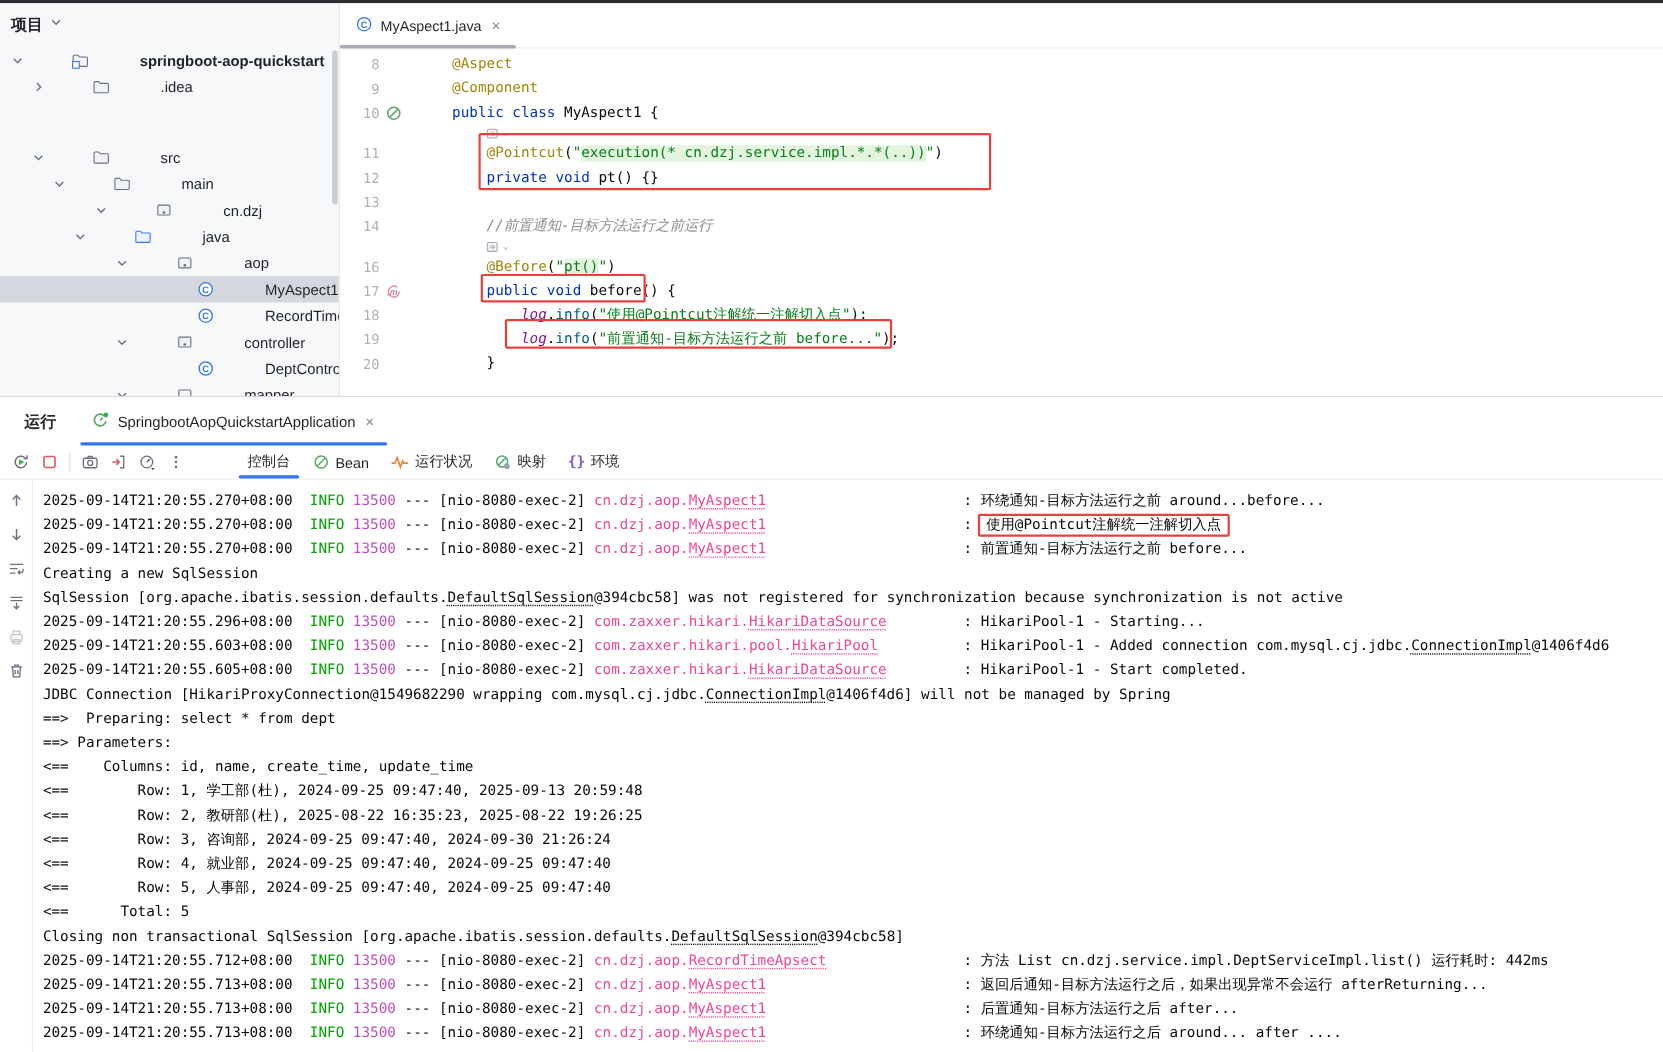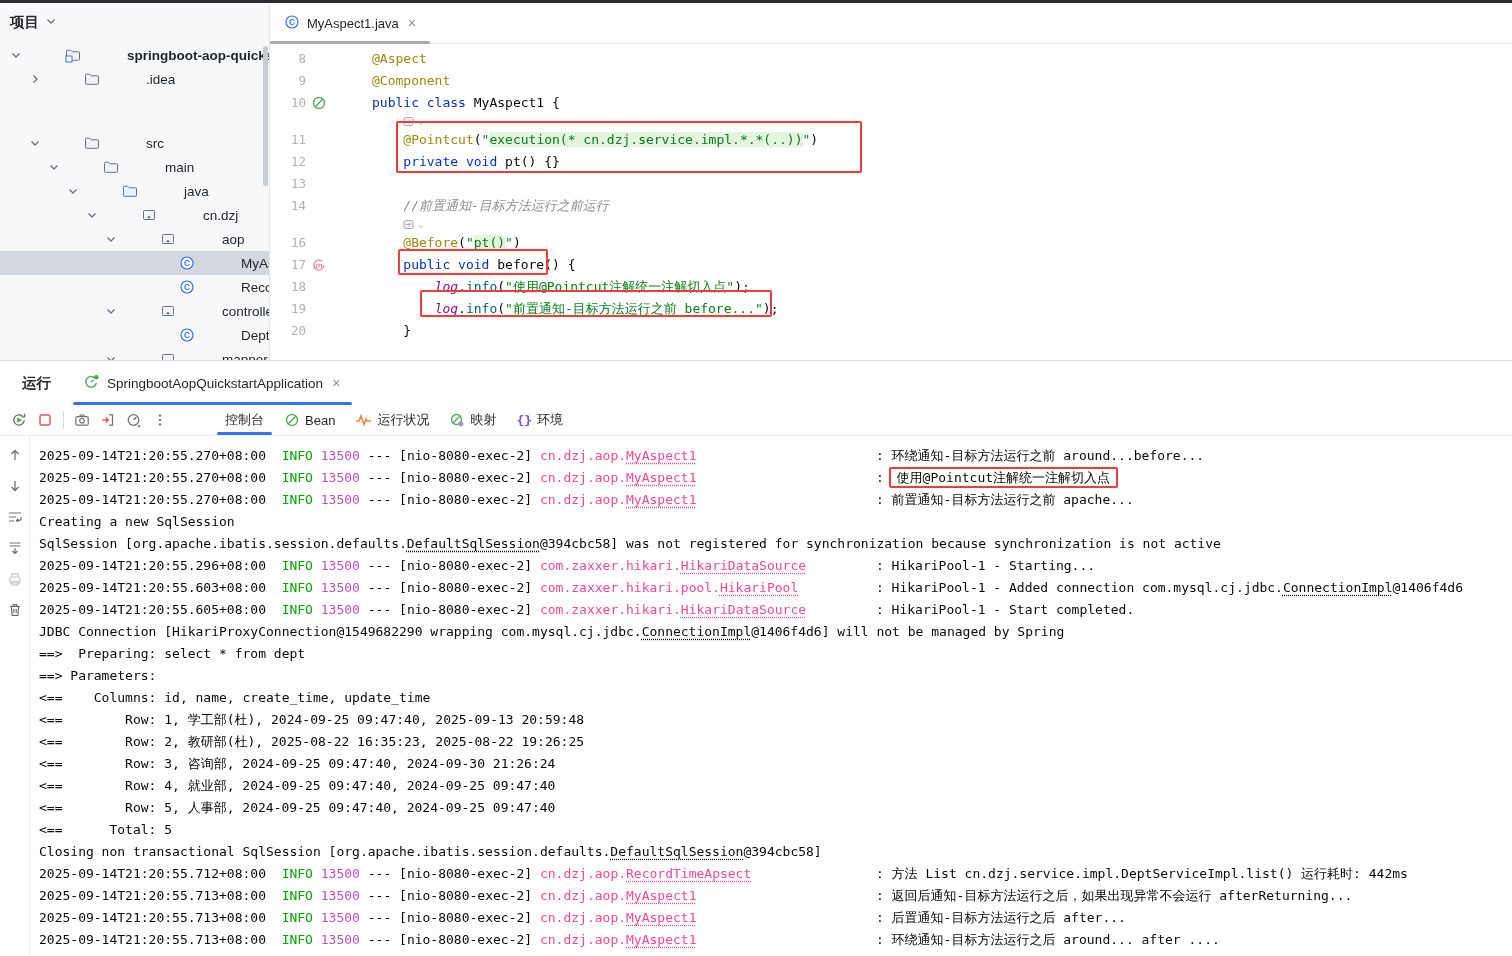--- a/index.html
+++ b/index.html
@@ -8,21 +8,21 @@
     position:relative; width:1512px; height:956px; overflow:hidden;
     background:#fff; font-family:"Liberation Sans","DejaVu Sans",sans-serif;
     color:#1f2328; font-size:13px;
   }
   .top-strip{ position:absolute; left:0; top:0; width:100%; height:3px; background:#2b2d30; }
 
   
   .upper{ position:absolute; left:0; top:3px; width:100%; height:357px; display:flex; }
 
   
-  .project-panel{ position:relative; width:270px; height:100%; background:#f7f8fa; border-right:1px solid #e3e5e8; overflow:hidden; }
+  .project-panel{ position:relative; width:309px; height:100%; background:#f7f8fa; border-right:1px solid #e3e5e8; overflow:hidden; }
   .panel-header{ height:38px; display:flex; align-items:center; padding-left:10px; gap:6px; font-size:14.5px; font-weight:700; color:#27282e; }
   .panel-header .chev{ color:#6c707e; }
   .tree{ padding-top:2px; }
   .tree-row{ height:24px; display:flex; align-items:center; white-space:nowrap; cursor:default;gap:40px; }
   .tree-row.selected{ background:#d4d8de; }
   .tree-row .chevbox{ width:15px; display:inline-flex; justify-content:center; flex:none; }
   .tree-row .ticon{ width:20px; display:inline-flex; justify-content:center; align-items:center; flex:none; }
   .tree-row .tlabel{ padding-left:4px; font-size:13.5px; color:#1f2328; }
   .tree-row .tlabel.bold{ font-weight:700; }
   .proj-scrollbar{ position:absolute; right:1px; top:43px; width:5px; height:140px; border-radius:3px; background:#c9ccd2; }
@@ -135,46 +135,46 @@
                 <path d="M2.5 4.5 L6 8 L9.5 4.5" fill="none" stroke="#6c707e" stroke-width="1.3"></path>
               </svg>
             </span>
             <span class="ticon" style="display: inline-flex; align-items: center;">
               <svg width="16" height="16" viewBox="0 0 16 16" xmlns="http://www.w3.org/2000/svg">
                 <path d="M1.5 4.2 q0-1 1-1 h3.2 l1.5 1.6 h6.3 q1 0 1 1 v6.5 q0 1-1 1 h-11 q-1 0-1-1 z" fill="#f2f3f5" stroke="#6c707e"></path>
               </svg>
             </span>
             <span class="tlabel">main</span>
           </div>
-          <div class="tree-row" style="padding-left: 65px;">
-            <span class="chevbox">
-              <svg width="12" height="12" viewBox="0 0 12 12" xmlns="http://www.w3.org/2000/svg">
-                <path d="M2.5 4.5 L6 8 L9.5 4.5" fill="none" stroke="#6c707e" stroke-width="1.3"></path>
-              </svg>
-            </span>
-            <span class="ticon" style="display: inline-flex; align-items: center;">
-              <svg width="16" height="16" viewBox="0 0 16 16" xmlns="http://www.w3.org/2000/svg">
-                <path d="M1.5 4.2 q0-1 1-1 h3.2 l1.5 1.6 h6.3 q1 0 1 1 v6.5 q0 1-1 1 h-11 q-1 0-1-1 z" fill="#edf3ff" stroke="#3574f0"></path>
-              </svg>
-            </span>
-            <span class="tlabel">java</span>
-          </div>
           <div class="tree-row" style="padding-left: 84px;">
             <span class="chevbox">
               <svg width="12" height="12" viewBox="0 0 12 12" xmlns="http://www.w3.org/2000/svg">
                 <path d="M2.5 4.5 L6 8 L9.5 4.5" fill="none" stroke="#6c707e" stroke-width="1.3"></path>
               </svg>
             </span>
             <span class="ticon" style="display: inline-flex; align-items: center;">
               <svg width="16" height="16" viewBox="0 0 16 16" xmlns="http://www.w3.org/2000/svg">
                 <rect x="2.5" y="3.5" width="11" height="9" rx="1" fill="#f2f3f5" stroke="#6c707e"></rect>
                 <circle cx="8" cy="10.2" r="1.2" fill="#6c707e"></circle>
               </svg>
             </span>
             <span class="tlabel">cn.dzj</span>
+          </div>
+          <div class="tree-row" style="padding-left: 65px;">
+            <span class="chevbox">
+              <svg width="12" height="12" viewBox="0 0 12 12" xmlns="http://www.w3.org/2000/svg">
+                <path d="M2.5 4.5 L6 8 L9.5 4.5" fill="none" stroke="#6c707e" stroke-width="1.3"></path>
+              </svg>
+            </span>
+            <span class="ticon" style="display: inline-flex; align-items: center;">
+              <svg width="16" height="16" viewBox="0 0 16 16" xmlns="http://www.w3.org/2000/svg">
+                <path d="M1.5 4.2 q0-1 1-1 h3.2 l1.5 1.6 h6.3 q1 0 1 1 v6.5 q0 1-1 1 h-11 q-1 0-1-1 z" fill="#edf3ff" stroke="#3574f0"></path>
+              </svg>
+            </span>
+            <span class="tlabel">java</span>
           </div>
           <div class="tree-row" style="padding-left: 103px;">
             <span class="chevbox">
               <svg width="12" height="12" viewBox="0 0 12 12" xmlns="http://www.w3.org/2000/svg">
                 <path d="M2.5 4.5 L6 8 L9.5 4.5" fill="none" stroke="#6c707e" stroke-width="1.3"></path>
               </svg>
             </span>
             <span class="ticon" style="display: inline-flex; align-items: center;">
               <svg width="16" height="16" viewBox="0 0 16 16" xmlns="http://www.w3.org/2000/svg">
                 <rect x="2.5" y="3.5" width="11" height="9" rx="1" fill="#f2f3f5" stroke="#6c707e"></rect>
@@ -468,21 +468,21 @@
               <svg width="16" height="16" viewBox="0 0 16 16" xmlns="http://www.w3.org/2000/svg">
                 <path d="M3 4.3 h10 M6.3 4.3 v-1.6 h3.4 v1.6 M4.4 4.3 l.7 9 h5.8 l.7-9" fill="none" stroke="#6c707e" stroke-width="1.2"></path>
                 <path d="M6.8 7 v4 M9.2 7 v4" stroke="#6c707e" stroke-width="1.2"></path>
               </svg>
             </span>
           </span>
         </div>
       <div class="console" id="console">
           <div class="con-line"><span class="ts">2025-09-14T21:20:55.270+08:00</span><span>  </span><span class="lvl">INFO</span><span> </span><span class="pid">13500</span><span> --- </span><span>[nio-8080-exec-2] </span><span class="logger"><span>cn.dzj.aop.</span><span class="link">MyAspect1</span></span><span>: </span><span><span>环绕通知-目标方法运行之前 around...before...</span></span></div>
           <div class="con-line"><span class="ts">2025-09-14T21:20:55.270+08:00</span><span>  </span><span class="lvl">INFO</span><span> </span><span class="pid">13500</span><span> --- </span><span>[nio-8080-exec-2] </span><span class="logger"><span>cn.dzj.aop.</span><span class="link">MyAspect1</span></span><span>: </span><span class="msg-box"><span>使用@Pointcut注解统一注解切入点</span></span></div>
-          <div class="con-line"><span class="ts">2025-09-14T21:20:55.270+08:00</span><span>  </span><span class="lvl">INFO</span><span> </span><span class="pid">13500</span><span> --- </span><span>[nio-8080-exec-2] </span><span class="logger"><span>cn.dzj.aop.</span><span class="link">MyAspect1</span></span><span>: </span><span><span>前置通知-目标方法运行之前 apache...</span></span></div>
+          <div class="con-line"><span class="ts">2025-09-14T21:20:55.270+08:00</span><span>  </span><span class="lvl">INFO</span><span> </span><span class="pid">13500</span><span> --- </span><span>[nio-8080-exec-2] </span><span class="logger"><span>cn.dzj.aop.</span><span class="link">MyAspect1</span></span><span>: </span><span><span>前置通知-目标方法运行之前 before...</span></span></div>
           <div class="con-line"><span>Creating a new SqlSession</span></div>
           <div class="con-line"><span>SqlSession [org.apache.ibatis.session.defaults.</span><span class="link">DefaultSqlSession</span><span>@394cbc58] was not registered for synchronization because synchronization is not active</span></div>
           <div class="con-line"><span class="ts">2025-09-14T21:20:55.296+08:00</span><span>  </span><span class="lvl">INFO</span><span> </span><span class="pid">13500</span><span> --- </span><span>[nio-8080-exec-2] </span><span class="logger"><span>com.zaxxer.hikari.</span><span class="link">HikariDataSource</span></span><span>: </span><span><span>HikariPool-1 - Starting...</span></span></div>
           <div class="con-line"><span class="ts">2025-09-14T21:20:55.603+08:00</span><span>  </span><span class="lvl">INFO</span><span> </span><span class="pid">13500</span><span> --- </span><span>[nio-8080-exec-2] </span><span class="logger"><span>com.zaxxer.hikari.pool.</span><span class="link">HikariPool</span></span><span>: </span><span><span>HikariPool-1 - Added connection com.mysql.cj.jdbc.</span><span class="link">ConnectionImpl</span><span>@1406f4d6</span></span></div>
           <div class="con-line"><span class="ts">2025-09-14T21:20:55.605+08:00</span><span>  </span><span class="lvl">INFO</span><span> </span><span class="pid">13500</span><span> --- </span><span>[nio-8080-exec-2] </span><span class="logger"><span>com.zaxxer.hikari.</span><span class="link">HikariDataSource</span></span><span>: </span><span><span>HikariPool-1 - Start completed.</span></span></div>
           <div class="con-line"><span>JDBC Connection [HikariProxyConnection@1549682290 wrapping com.mysql.cj.jdbc.</span><span class="link">ConnectionImpl</span><span>@1406f4d6] will not be managed by Spring</span></div>
           <div class="con-line"><span>==&gt;  Preparing: select * from dept</span></div>
           <div class="con-line"><span>==&gt; Parameters: </span></div>
           <div class="con-line"><span>&lt;==    Columns: id, name, create_time, update_time</span></div>
           <div class="con-line"><span>&lt;==        Row: 1, 学工部(杜), 2024-09-25 09:47:40, 2025-09-13 20:59:48</span></div>

